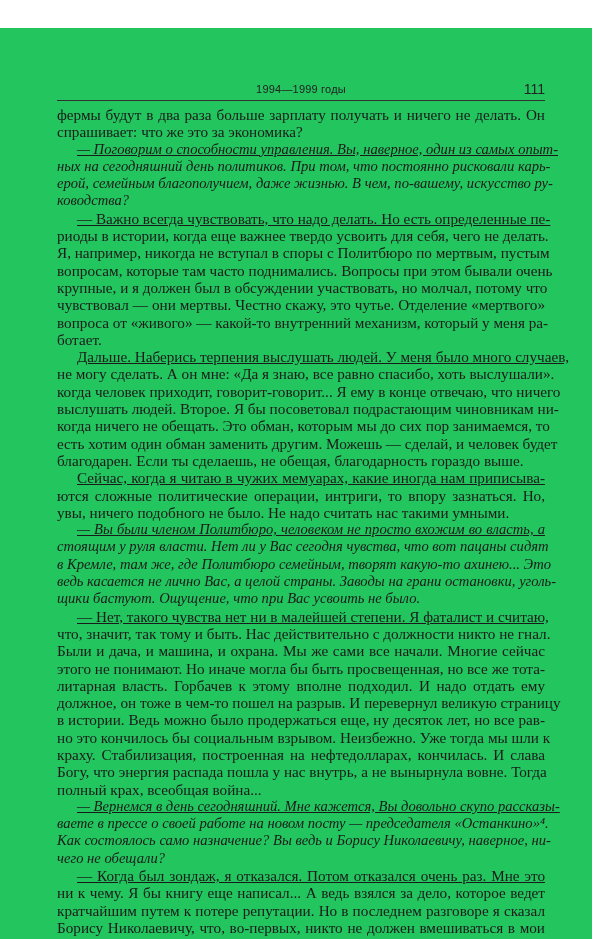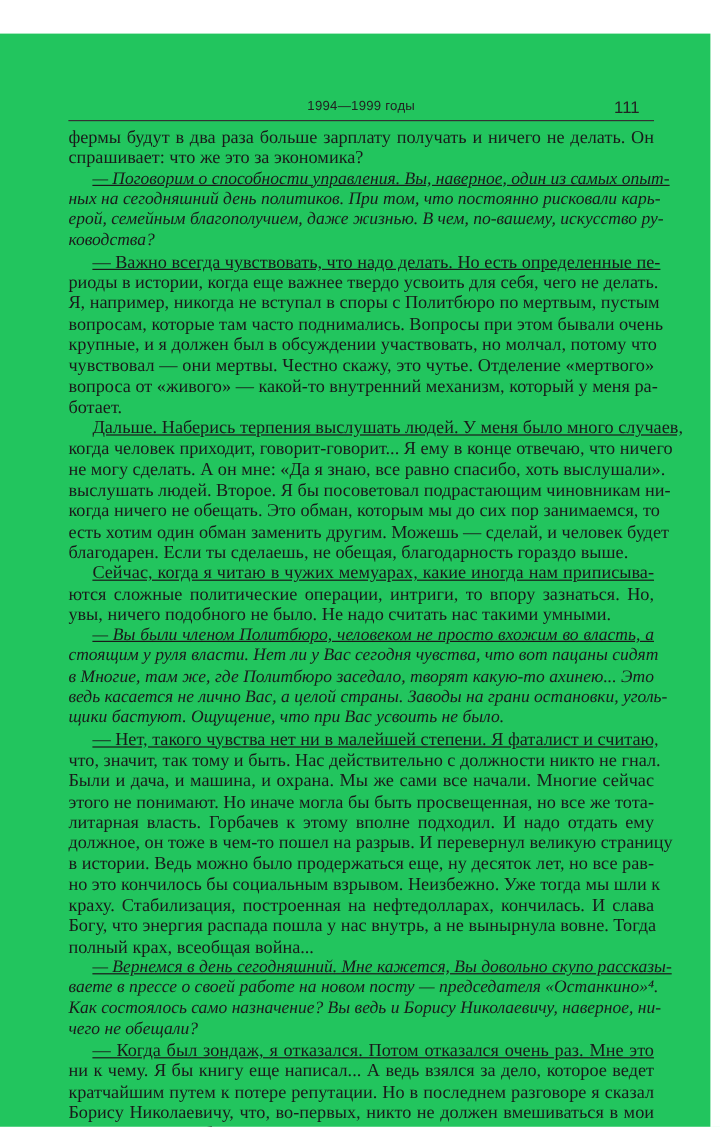--- a/index.html
+++ b/index.html
@@ -7,21 +7,21 @@
   .page { position: absolute; left: 0; top: 0; width: 592px; height: 939px; background: #22c55e; margin-top: 28px; }
   .header {
     position: absolute; left: 57px; top: 53px; width: 488px; height: 18px;
     font-family: "Liberation Sans", sans-serif; color: #222;
   }
   .running-title {
     position: absolute; left: 0; right: 0; top: 2px; text-align: center;
     font-size: 11px; letter-spacing: 0.2px;
   }
   .page-number {
-    position: absolute; right: 12px; top: 0; font-size: 14px; text-align: center;
+    position: absolute; right: 0; top: 0; font-size: 14px; text-align: center;
   }
   .rule {
     position: absolute; left: 57px; top: 72px; width: 488px; height: 0;
     border-top: 1px solid #333;
   }
   .body-text {
     position: absolute; left: 57px; top: 78px; width: 488px;
     font-family: "Liberation Serif", serif; font-size: 15.2px; color: #1a1a1a;
   }
   .line {
@@ -57,36 +57,36 @@
         <div class="line">риоды в истории, когда еще важнее твердо усвоить для себя, чего не делать.</div>
         <div class="line">Я, например, никогда не вступал в споры с Политбюро по мертвым, пустым</div>
         <div class="line">вопросам, которые там часто поднимались. Вопросы при этом бывали очень</div>
         <div class="line">крупные, и я должен был в обсуждении участвовать, но молчал, потому что</div>
         <div class="line">чувствовал — они мертвы. Честно скажу, это чутье. Отделение «мертвого»</div>
         <div class="line">вопроса от «живого» — какой-то внутренний механизм, который у меня ра-</div>
         <div class="line last">ботает.</div>
       </div>
       <div>
         <div class="line indent">Дальше. Наберись терпения выслушать людей. У меня было много случаев,</div>
+        <div class="line">не могу сделать. А он мне: «Да я знаю, все равно спасибо, хоть выслушали».</div>
         <div class="line">когда человек приходит, говорит-говорит... Я ему в конце отвечаю, что ничего</div>
-        <div class="line">не могу сделать. А он мне: «Да я знаю, все равно спасибо, хоть выслушали».</div>
         <div class="line">выслушать людей. Второе. Я бы посоветовал подрастающим чиновникам ни-</div>
         <div class="line">когда ничего не обещать. Это обман, которым мы до сих пор занимаемся, то</div>
         <div class="line">есть хотим один обман заменить другим. Можешь — сделай, и человек будет</div>
         <div class="line last">благодарен. Если ты сделаешь, не обещая, благодарность гораздо выше.</div>
       </div>
       <div>
         <div class="line indent">Сейчас, когда я читаю в чужих мемуарах, какие иногда нам приписыва-</div>
         <div class="line">ются сложные политические операции, интриги, то впору зазнаться. Но,</div>
         <div class="line last">увы, ничего подобного не было. Не надо считать нас такими умными.</div>
       </div>
       <div>
         <div class="line italic indent">— Вы были членом Политбюро, человеком не просто вхожим во власть, а</div>
         <div class="line italic">стоящим у руля власти. Нет ли у Вас сегодня чувства, что вот пацаны сидят</div>
-        <div class="line italic">в Многие, там же, где Политбюро заседало, творят какую-то ахинею... Это</div>
+        <div class="line italic">в Кремле, там же, где Политбюро семейным, творят какую-то ахинею... Это</div>
         <div class="line italic">ведь касается не лично Вас, а целой страны. Заводы на грани остановки, уголь-</div>
         <div class="line italic last">щики бастуют. Ощущение, что при Вас усвоить не было.</div>
       </div>
       <div>
         <div class="line indent">— Нет, такого чувства нет ни в малейшей степени. Я фаталист и считаю,</div>
         <div class="line">что, значит, так тому и быть. Нас действительно с должности никто не гнал.</div>
         <div class="line">Были и дача, и машина, и охрана. Мы же сами все начали. Многие сейчас</div>
         <div class="line">этого не понимают. Но иначе могла бы быть просвещенная, но все же тота-</div>
         <div class="line">литарная власть. Горбачев к этому вполне подходил. И надо отдать ему</div>
         <div class="line">должное, он тоже в чем-то пошел на разрыв. И перевернул великую страницу</div>

